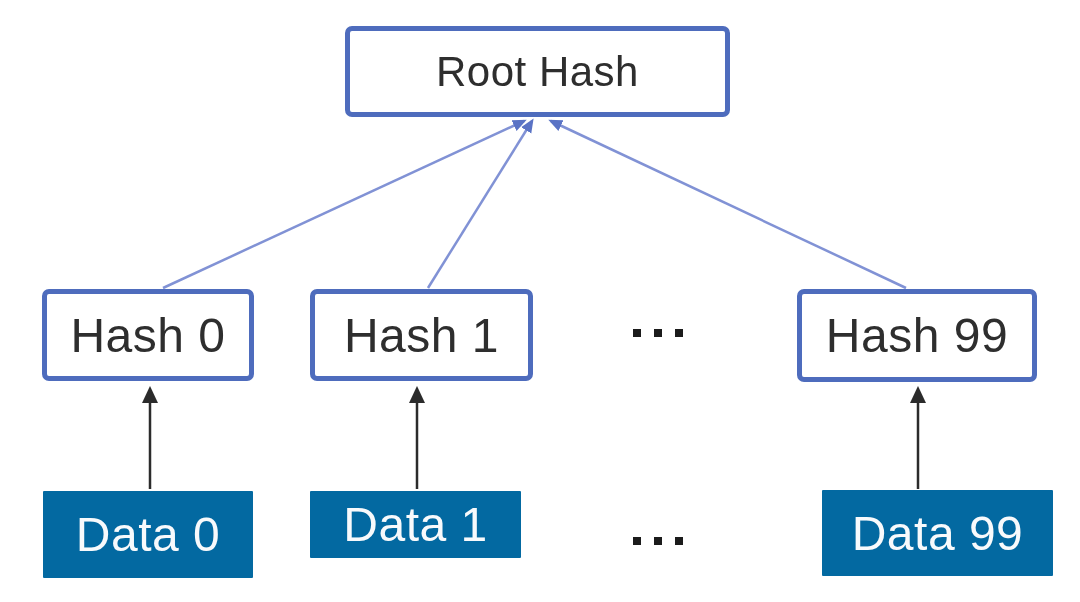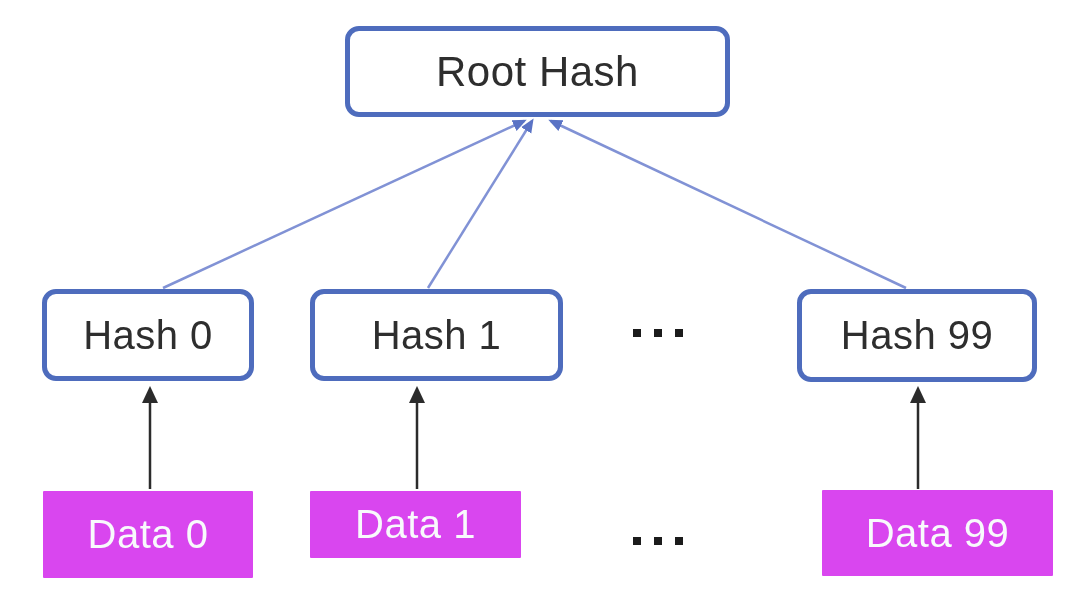--- a/index.html
+++ b/index.html
@@ -22,35 +22,35 @@
     width: 1080px;
     height: 602px;
     pointer-events: none;
   }
   .node {
     position: absolute;
     display: flex;
     align-items: center;
     justify-content: center;
     box-sizing: border-box;
-    font-size: 40px;
+    font-size: 48px;
     letter-spacing: 0.5px;
     white-space: nowrap;
   }
   .node.hash {
     background: #ffffff;
     border: 5px solid #4e6cbd;
-    border-radius: 14px;
+    border-radius: 7px;
     color: #2e2e2e;
   }
   .node.root {
     font-size: 42px;
   }
   .node.data {
-    background: #d946ef;
+    background: #0369a1;
     border: none;
     border-radius: 1px;
     color: #f8fafc;
   }
   .ellipsis {
     position: absolute;
     display: flex;
     align-items: center;
     gap: 13px;
   }
@@ -82,21 +82,21 @@
 
     <line x1="150" y1="489" x2="150" y2="402" stroke="#2b2b2b" stroke-width="2.5" marker-end="url(#arrow-black)"></line>
     <line x1="417" y1="489" x2="417" y2="402" stroke="#2b2b2b" stroke-width="2.5" marker-end="url(#arrow-black)"></line>
     <line x1="918" y1="489" x2="918" y2="402" stroke="#2b2b2b" stroke-width="2.5" marker-end="url(#arrow-black)"></line>
   </svg>
 
   <div class="node hash root" style="left:345px; top:26px; width:385px; height:91px;">Root Hash</div>
 
   <div class="node hash" style="left:42px; top:289px; width:212px; height:92px;">Hash 0</div>
 
-  <div class="node hash" style="left:310px; top:289px; width:253px; height:92px;">Hash 1</div>
+  <div class="node hash" style="left:310px; top:289px; width:223px; height:92px;">Hash 1</div>
 
   <div class="node hash" style="left:797px; top:289px; width:240px; height:93px;text-align:center;">Hash 99</div>
 
   <div class="node data" style="left:43px; top:491px; width:210px; height:87px;">Data 0</div>
 
   <div class="node data" style="left:310px; top:491px; width:211px; height:67px;">Data 1</div>
 
   <div class="node data" style="left:802px; top:490px; width:231px; height:86px;margin-left:20px;">Data 99</div>
 
   <div class="ellipsis" style="left:633px; top:329px;" aria-label="···">

